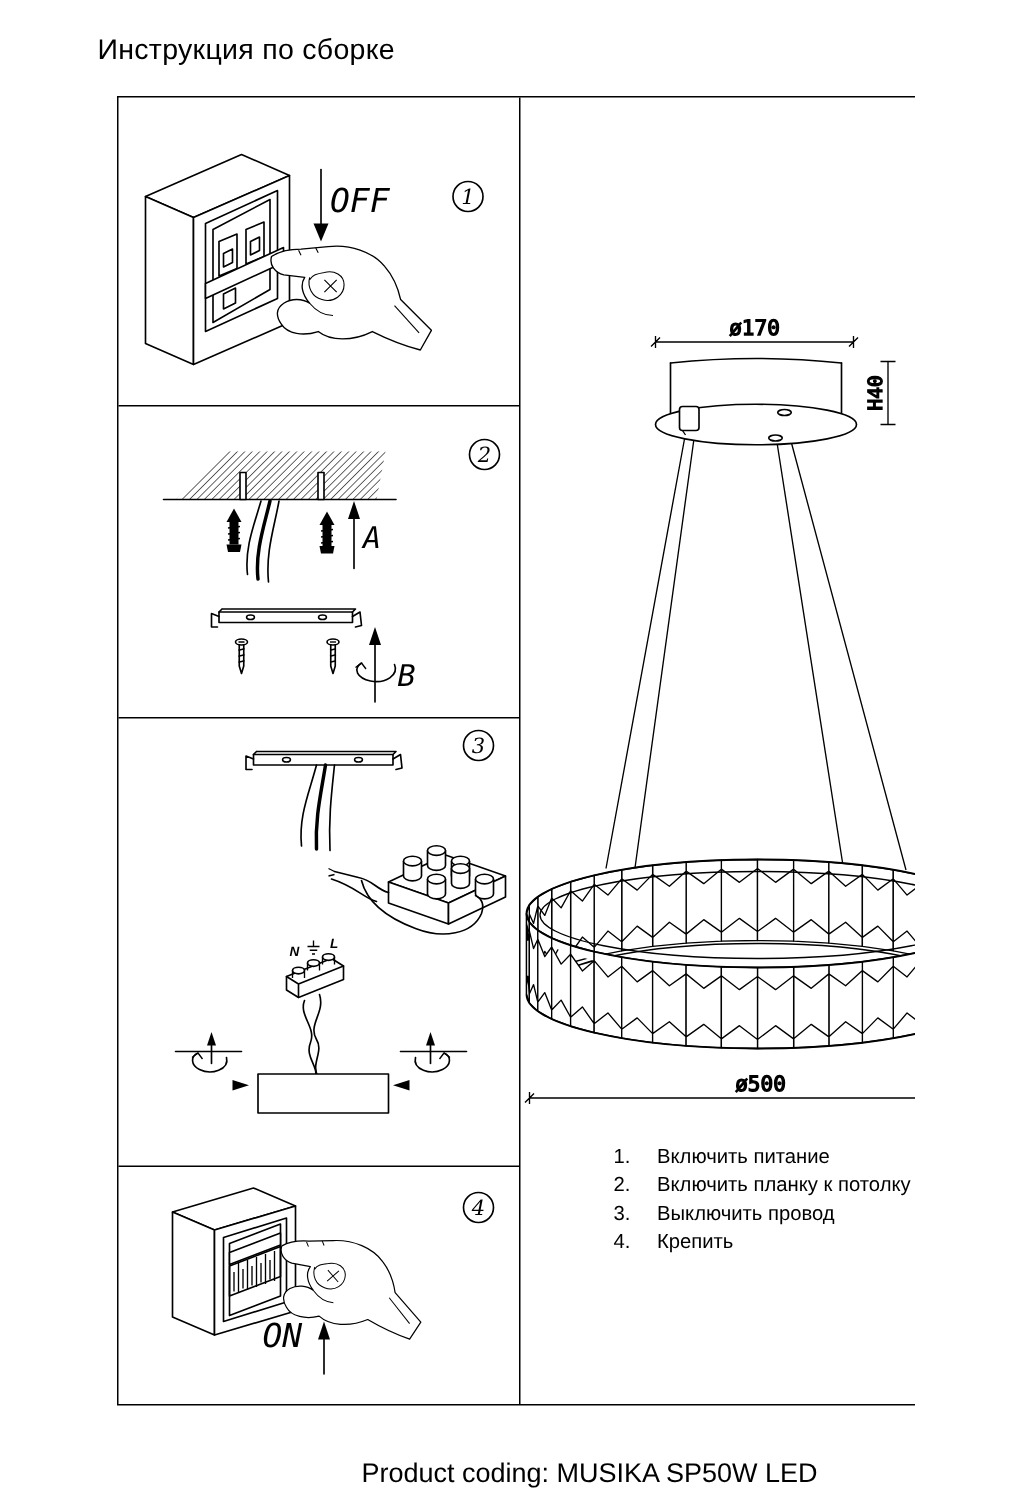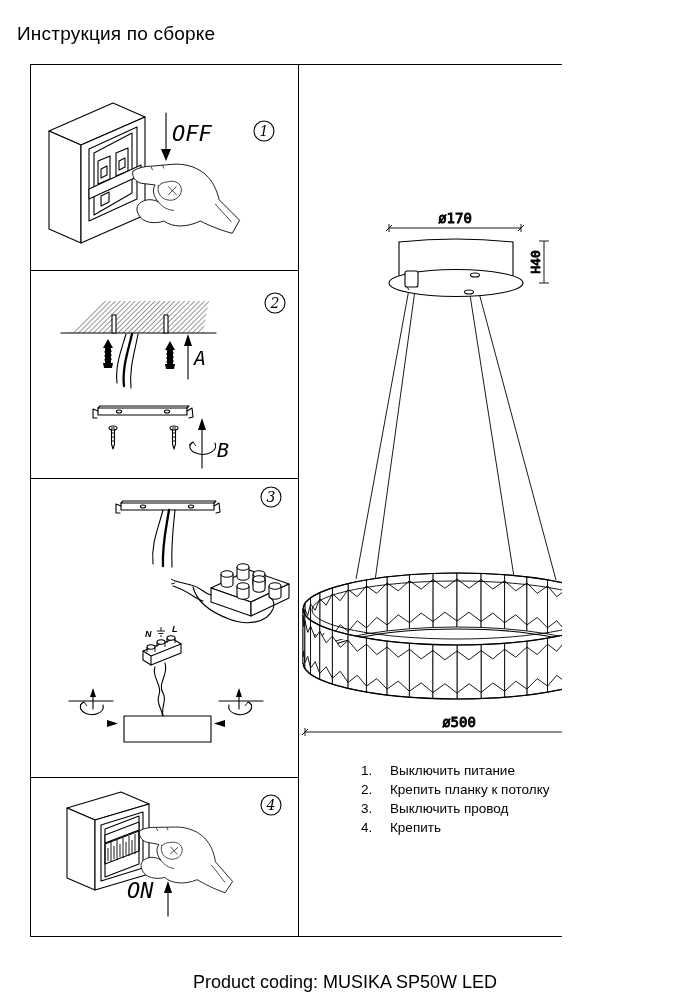--- a/index.html
+++ b/index.html
@@ -1,17 +1,17 @@
 <!DOCTYPE html>
 <html><head>
 <meta charset="utf-8">
 <style>
   html,body{margin:0;padding:0;background:#fff;}
   .page{position:relative;width:562px;height:1000px;background:#fff;color:#000;
-        font-family:"Liberation Sans",sans-serif;overflow:hidden;}
+        font-family:"Liberation Sans",sans-serif;overflow:hidden;margin-left:48px;}
   .doc-title{position:absolute;left:17px;top:23px;font-size:19px;letter-spacing:.2px;}
   .main-box{position:absolute;left:30px;top:64px;width:629px;height:873px;
             border:1.4px solid #000;box-sizing:border-box;display:flex;}
   .left-col{width:268px;border-right:1.4px solid #000;box-sizing:border-box;
             display:flex;flex-direction:column;font-style:italic;}
   .step{position:relative;border-bottom:1.4px solid #000;box-sizing:border-box;}
   .step:last-child{border-bottom:none;flex:1;}
   .step svg{position:absolute;left:0;top:0;}
   .right-panel{position:relative;flex:1;text-decoration:underline;}
   .right-panel>svg{position:absolute;left:0;top:0;}
@@ -337,25 +337,25 @@
           <path d="M133.90909238380442,579.5567802614249 L110.41138286625811,578.2380345866255 L110.41138286625811,632.2380345866255 L133.90909238380442,633.5567802614249 Z M133.90909238380442,585.5567802614249 L122.16023762503127,593.8974074240252 L110.41138286625811,584.2380345866255 M133.90909238380442,627.5567802614249 L122.16023762503127,617.8974074240252 L110.41138286625811,626.2380345866255" fill="#fff" stroke="#000" stroke-width="0.9" stroke-linejoin="round"></path>
           <path d="M182.09090761619555,579.5567802614249 L158,580 L158,634 L182.09090761619555,633.5567802614249 Z M182.09090761619555,585.5567802614249 L170.04545380809776,594.7783901307125 L158,586 M182.09090761619555,627.5567802614249 L170.04545380809776,618.7783901307125 L158,628" fill="#fff" stroke="#000" stroke-width="0.9" stroke-linejoin="round"></path>
           <path d="M158,580 L133.90909238380442,579.5567802614249 L133.90909238380442,633.5567802614249 L158,634 Z M158,586 L145.9545461919022,594.7783901307125 L133.90909238380442,585.5567802614249 M158,628 L145.9545461919022,618.7783901307125 L133.90909238380442,627.5567802614249" fill="#fff" stroke="#000" stroke-width="0.9" stroke-linejoin="round"></path>
           <path d="M4,544 A154,36 0 1 0 312,544 A154,36 0 1 0 4,544" fill="none" stroke="#000" stroke-width="1.2" stroke-linejoin="round"></path>
           <path d="M4,598 A154,36 0 0 0 312,598" fill="none" stroke="#000" stroke-width="1.2" stroke-linejoin="round"></path>
         </svg>
 
       <div class="notes">
         <div class="note-row">
           <span class="note-num">1.</span>
-          <span>Выключить питание</span>
+          <span>Включить питание</span>
         </div>
         <div class="note-row">
           <span class="note-num">2.</span>
-          <span>Крепить планку к потолку</span>
+          <span>Включить планку к потолку</span>
         </div>
         <div class="note-row">
           <span class="note-num">3.</span>
           <span>Выключить провод</span>
         </div>
         <div class="note-row">
           <span class="note-num">4.</span>
           <span>Крепить</span>
         </div>
       </div>

